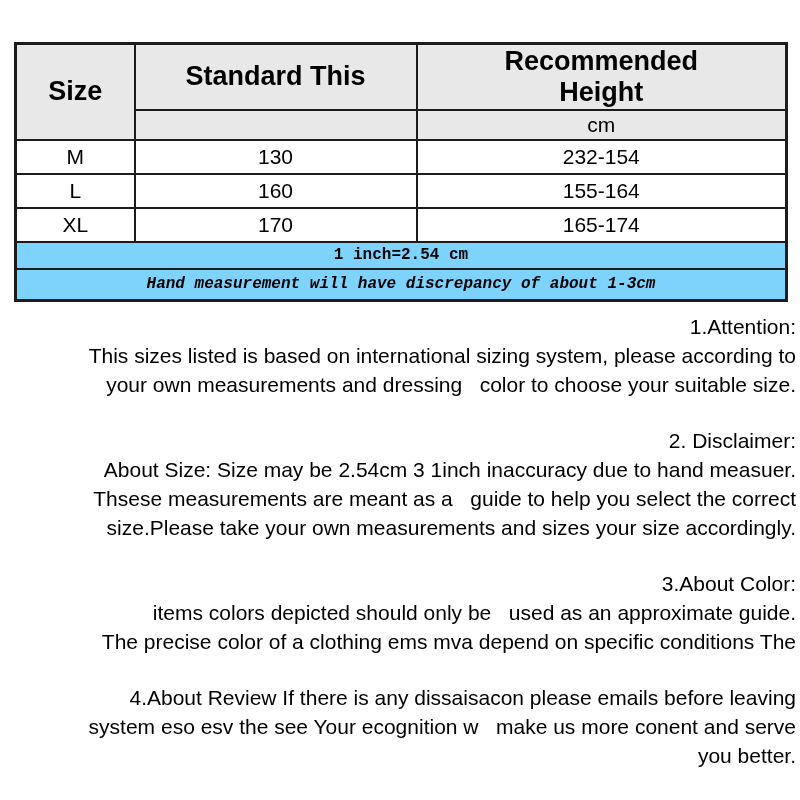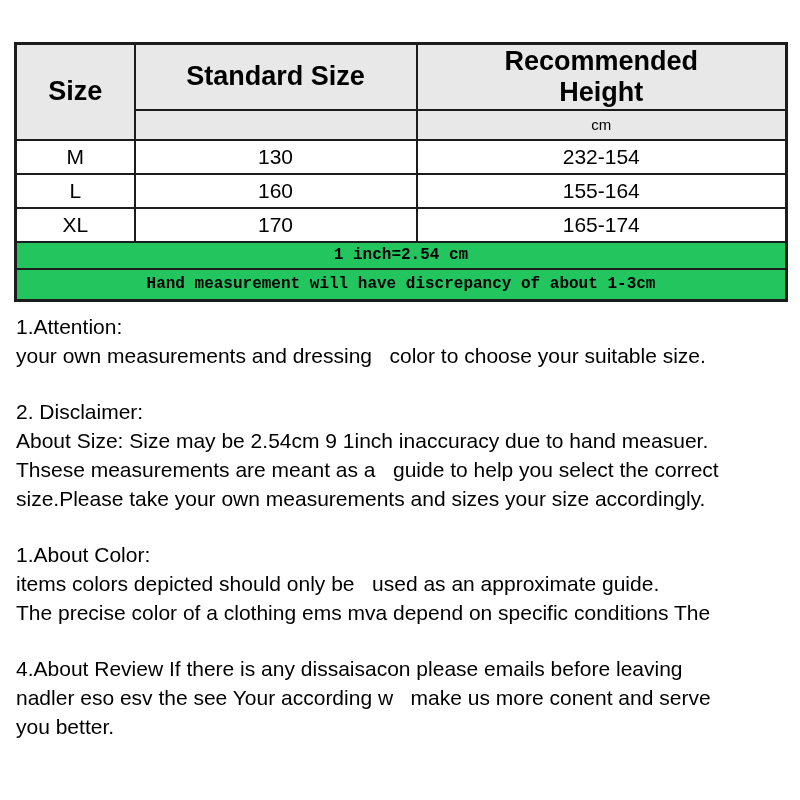--- a/index.html
+++ b/index.html
@@ -30,70 +30,71 @@
     padding: 0;
     overflow: hidden;
   }
   col.c1 { width: 119px; }
   col.c2 { width: 282px; }
   col.c3 { width: 370px; }
   tr.hdr-main   { height: 66px; }
   tr.hdr-sub    { height: 30px; }
   tr.data-row   { height: 34px; }
   tr.foot-row-1 { height: 27px; }
-  tr.foot-row-2 { height: 32px; }
+  tr.foot-row-2 { height: 32px; font-style: italic; }
   th.hdr {
     background: #e8e8e8;
     font-size: 27px;
     font-weight: bold;
     white-space: pre-line;
     line-height: 31px;
   }
   th.sub {
     background: #e8e8e8;
-    font-size: 15px;
+    font-size: 21px;
     font-weight: normal;
   }
   td.cell {
     font-size: 21px;
     background: #ffffff;
   }
   td.mono {
     font-family: "Liberation Mono", monospace;
     font-weight: bold;
     font-size: 16px;
-    background: #22c55e;
+    background: #7dd3fc;
   }
   
   .notes {
     position: absolute;
     left: 16px;
     top: 312px;
     width: 780px;
   }
   .note-section { margin: 0 0 27px 0; }
   .note-line {
     font-size: 21px;
     line-height: 29px;
     white-space: pre;
+    text-align: right;
   }
 </style>
 </head>
 <body>
 
 <table class="size-chart">
   <colgroup>
     <col class="c1">
       <col class="c2">
       <col class="c3">
   </colgroup>
   <tbody>
     <tr class="hdr-main">
       <th class="hdr" rowspan="2">Size</th>
-      <th class="hdr">Standard Size</th>
+      <th class="hdr">Standard This</th>
       <th class="hdr">Recommended
 Height</th>
     </tr>
     <tr class="hdr-sub">
       <th class="sub"></th>
       <th class="sub">cm</th>
     </tr>
 
     <tr class="data-row">
       <td class="cell">M</td>
@@ -117,35 +118,36 @@
     <tr class="foot-row-2">
       <td class="mono" colspan="3">Hand measurement will have discrepancy of about 1-3cm</td>
     </tr>
   </tbody>
 </table>
 
 <div class="notes">
 
   <div class="note-section">
     <div class="note-line">1.Attention:</div>
+    <div class="note-line">This sizes listed is based on international sizing system, please according to</div>
     <div class="note-line">your own measurements and dressing   color to choose your suitable size.</div>
   </div>
 
   <div class="note-section">
     <div class="note-line">2. Disclaimer:</div>
-    <div class="note-line">About Size: Size may be 2.54cm 9 1inch inaccuracy due to hand measuer.</div>
+    <div class="note-line">About Size: Size may be 2.54cm 3 1inch inaccuracy due to hand measuer.</div>
     <div class="note-line">Thsese measurements are meant as a   guide to help you select the correct</div>
     <div class="note-line">size.Please take your own measurements and sizes your size accordingly.</div>
   </div>
 
   <div class="note-section">
-    <div class="note-line">1.About Color:</div>
+    <div class="note-line">3.About Color:</div>
     <div class="note-line">items colors depicted should only be   used as an approximate guide.</div>
     <div class="note-line">The precise color of a clothing ems mva depend on specific conditions The</div>
   </div>
 
   <div class="note-section">
     <div class="note-line">4.About Review If there is any dissaisacon please emails before leaving</div>
-    <div class="note-line">nadler eso esv the see Your according w   make us more conent and serve</div>
+    <div class="note-line">system eso esv the see Your ecognition w   make us more conent and serve</div>
     <div class="note-line">you better.</div>
   </div>
 
 </div>
 
 </body></html>

